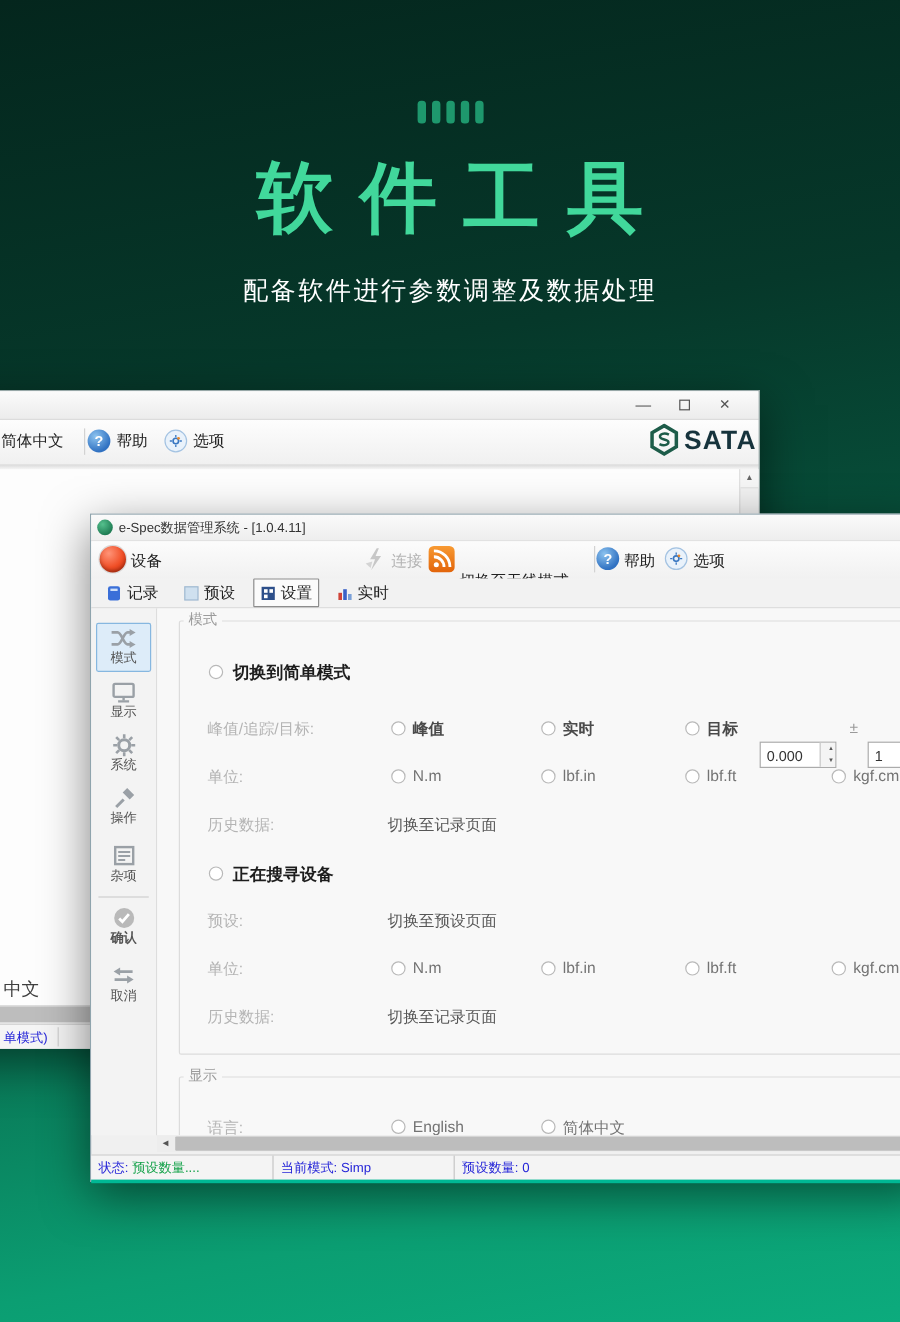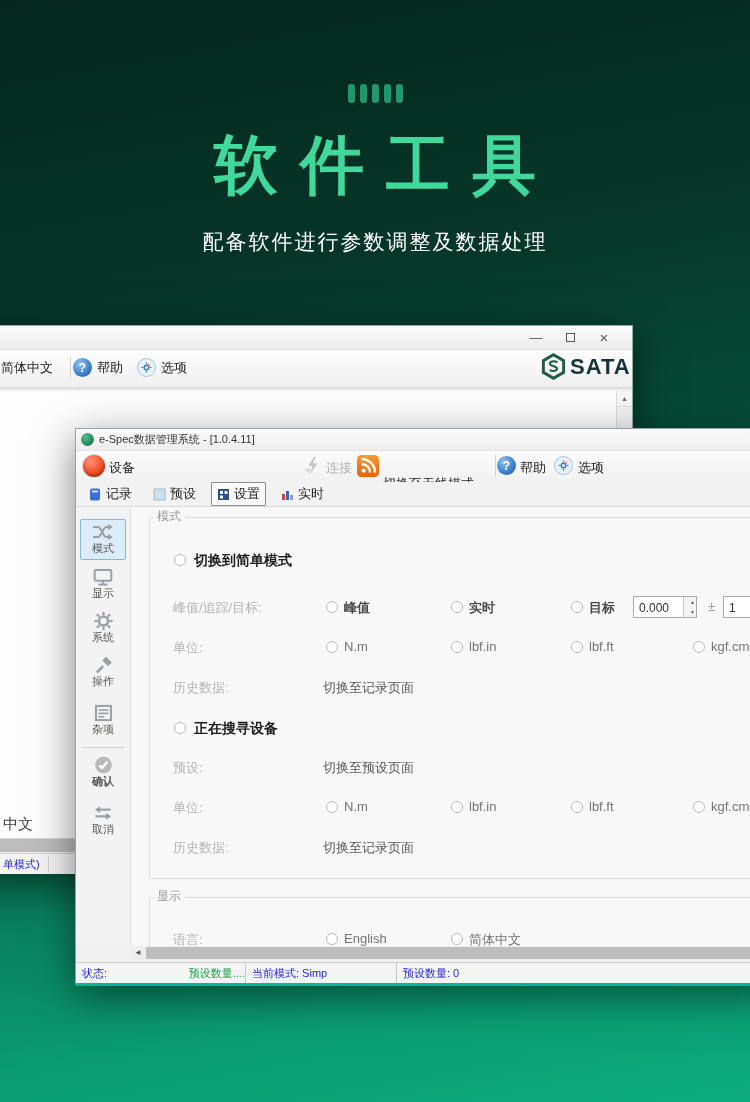--- a/index.html
+++ b/index.html
@@ -64,21 +64,21 @@
   .groupbox { position:absolute; border:1px solid #dcdcdc; border-radius:2px; }
   .legend { position:absolute; background:#f8f8f8; padding:0 4px; font-size:12px; color:#9b9b9b; z-index:2; }
   .crow { position:absolute; left:0; width:700px; height:18px; }
   .crow span, .crow b { position:absolute; white-space:nowrap; }
   .flabel { font-size:13px; color:#b4b4b4; }
   .radio { width:12px; height:12px; border:1px solid #b9b9b9; border-radius:50%; background:#fff; display:inline-block; }
   .opt-strong { font-size:13px; font-weight:600; color:#4a4a4a; }
   .opt { font-size:13px; color:#737373; }
   .val { font-size:13px; color:#565656; }
   .boldradio { font-size:14px; font-weight:700; color:#1d1d1d; }
-  .numinput { position:absolute; height:22px; background:#fff; border:1px solid #ababab; font-size:12px; color:#333; }
+  .numinput { position:absolute; height:22px; background:#fff; border:1px solid #ababab; font-size:12px; color:#333;margin-top:22px; }
   .numinput .txt { position:absolute; left:5px; top:4px; }
   .spin { position:absolute; right:0; top:0; width:13px; height:100%; border-left:1px solid #c9c9c9; font-size:6px; color:#555; text-align:center; line-height:10px; background:#f4f4f4; }
 
   .fw-hscroll { position:absolute; left:55px; top:517px; width:645px; height:14px; background:#ededed; }
   .fw-hscroll .larrow { position:absolute; left:0; top:0; width:14px; height:14px; font-size:8px; color:#555; text-align:center; line-height:14px; }
   .fw-hscroll .thumb { position:absolute; left:15px; top:1px; right:0; height:12px; background:#bdbdbd; border-radius:1px; }
   .fw-status { position:absolute; left:0; top:533px; right:0; height:21px; background:#f4f4f4; border-top:1px solid #cfcfcf; display:flex; font-size:11px; align-items:stretch; }
   .seg { border-right:1px solid #c6c6c6; display:flex; align-items:center; padding-left:6px; white-space:nowrap; overflow:hidden; }
   .blue { color:#2626d8; }
   .green { color:#15a24a; }
@@ -400,21 +400,21 @@
         <span class="opt" style="left:338px;">简体中文</span>
       </div>
     </div>
 
     <div class="fw-hscroll">
       <span class="larrow">◄</span>
       <span class="thumb"></span>
     </div>
 
     <div class="fw-status">
-      <div class="seg" style="width:170px;justify-content:space-between;">
+      <div class="seg" style="width:152px;">
         <span class="blue">状态:</span>&nbsp;<span class="green">预设数量....</span>
       </div>
       <div class="seg blue" style="width:151px;">当前模式: Simp</div>
       <div class="seg blue" style="flex:1;border-right:none;">预设数量: 0</div>
     </div>
     <div class="fw-accent"></div>
   </div>
 
 </div>
 

